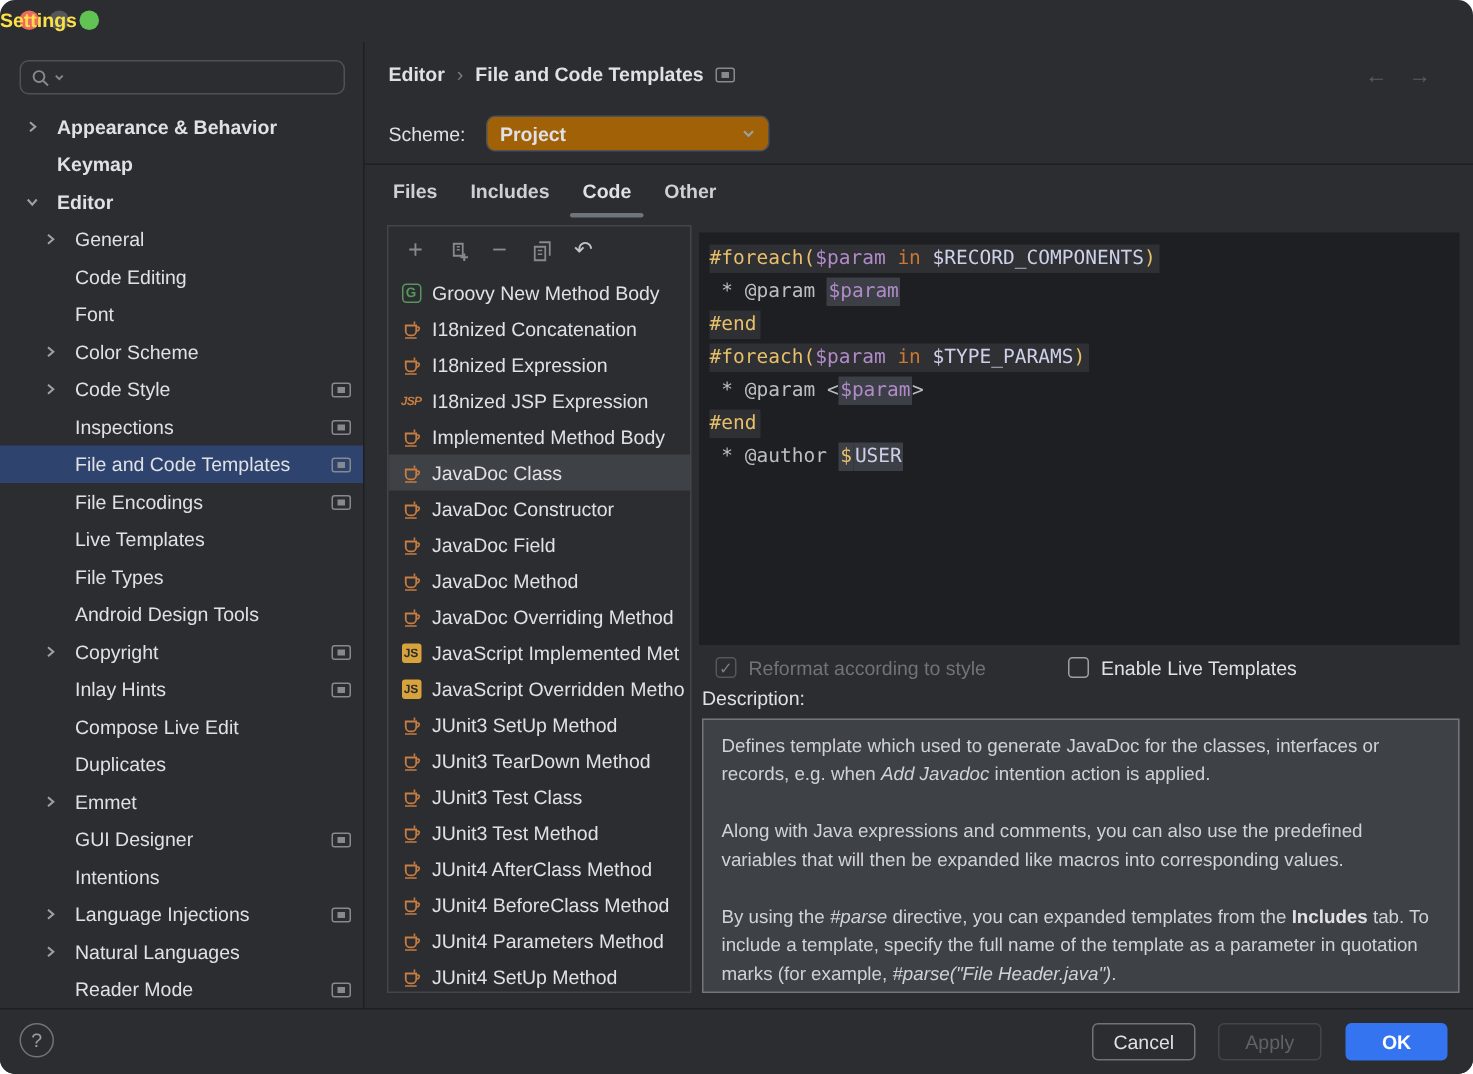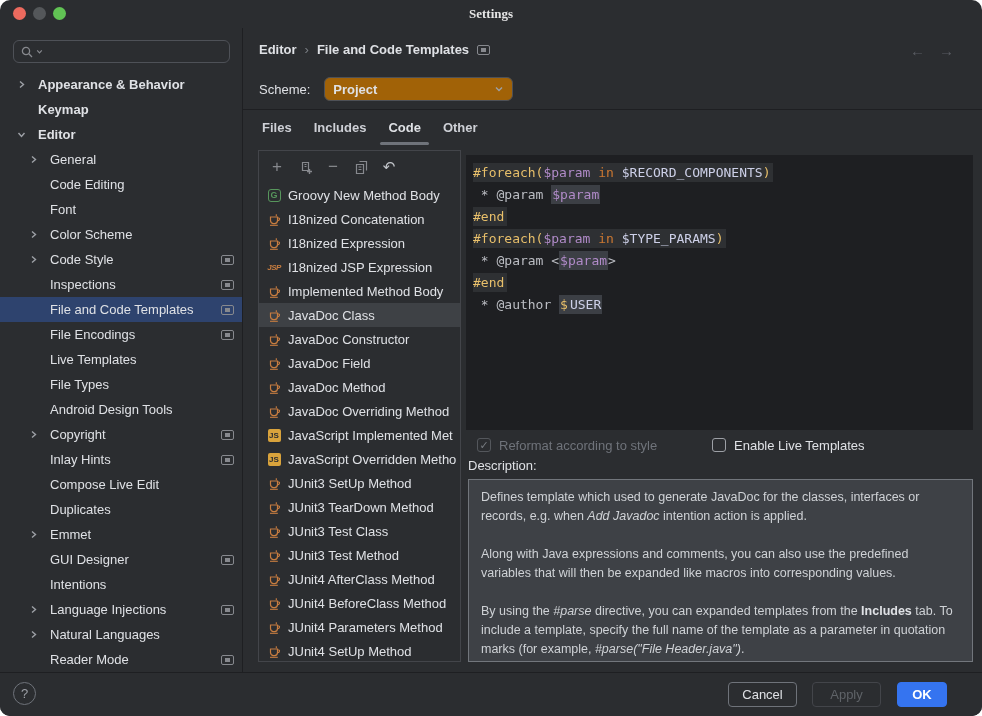--- a/index.html
+++ b/index.html
@@ -7,21 +7,21 @@
   .window{
     position:relative;width:982px;height:716px;background:#2B2D30;
     border-radius:10px;overflow:hidden;
     font-family:"Liberation Sans",sans-serif;color:#DFE1E5;font-size:13px;
   }
   
   .titlebar{position:absolute;left:0;top:0;width:100%;height:28px;}
   .lights{position:absolute;left:13px;top:7px;display:flex;gap:7px;}
   .light{width:13px;height:13px;border-radius:50%;display:inline-block;}
   .l-red{background:#EC6A5E;} .l-gray{background:#54575A;} .l-green{background:#61C354;}
-  .title{position:absolute;left:0;right:0;top:6px;text-align:center;font-weight:700;color:#e5e5e5;font-family:Liberation Serif, serif;}
+  .title{position:absolute;left:0;right:0;top:6px;font-weight:700;color:#fde047;}
   
   .sidebar{position:absolute;left:0;top:28px;width:243px;bottom:44px;border-right:1px solid #1E1F22;overflow:hidden;}
   .searchbox{position:absolute;left:13px;top:12px;width:217px;height:23px;border:1px solid #4E5157;border-radius:6px;display:flex;align-items:center;padding:0 6px;gap:2px;}
   .searchbox input{flex:1;background:transparent;border:none;outline:none;color:#DFE1E5;font-family:"Liberation Sans",sans-serif;font-size:12px;min-width:0;}
   .tree{position:absolute;left:0;top:44px;right:0;bottom:0;}
   .trow{height:25px;display:flex;align-items:center;cursor:default;}
   .trow.lvl0{padding-left:14px;}
   .trow.lvl1{padding-left:26px;}
   .trow.bold .tlabel{font-weight:700;}
   .trow.sel{background:#2E436E;}
@@ -77,21 +77,21 @@
     padding:8px 12px;color:#CFD2D6;font-size:12.5px;line-height:19px;overflow:hidden;}
   .desc-panel p{margin:0 0 19px 0;}
   .desc-panel em{font-style:italic;} .desc-panel strong{font-weight:700;color:#DFE1E5;}
   
   .footer{position:absolute;left:0;bottom:0;width:100%;height:44px;border-top:1px solid #1E1F22;background:#2B2D30;}
   .help{position:absolute;left:13px;top:9px;width:23px;height:23px;border:1px solid #6F737A;border-radius:50%;
     display:flex;align-items:center;justify-content:center;color:#9DA0A6;font-size:13px;}
   .btn{position:absolute;top:9px;height:25px;border-radius:4px;display:flex;align-items:center;justify-content:center;font-size:13px;font-family:"Liberation Sans",sans-serif;}
   .btn-cancel{left:728px;width:69px;border:1px solid #6F737A;color:#DFE1E5;background:transparent;}
   .btn-apply{left:812px;width:69px;border:1px solid #43454A;color:#5F6368;background:transparent;}
-  .btn-ok{left:897px;width:50px;background:#3574F0;color:#FFFFFF;border:1px solid #3574F0;font-weight:700;}
+  .btn-ok{left:897px;width:68px;background:#3574F0;color:#FFFFFF;border:1px solid #3574F0;font-weight:700;}
 </style>
 </head>
 <body>
 
 <div class="window">
 
   <div class="titlebar">
     <div class="lights">
       <span class="light l-red"></span>
       <span class="light l-gray"></span>

